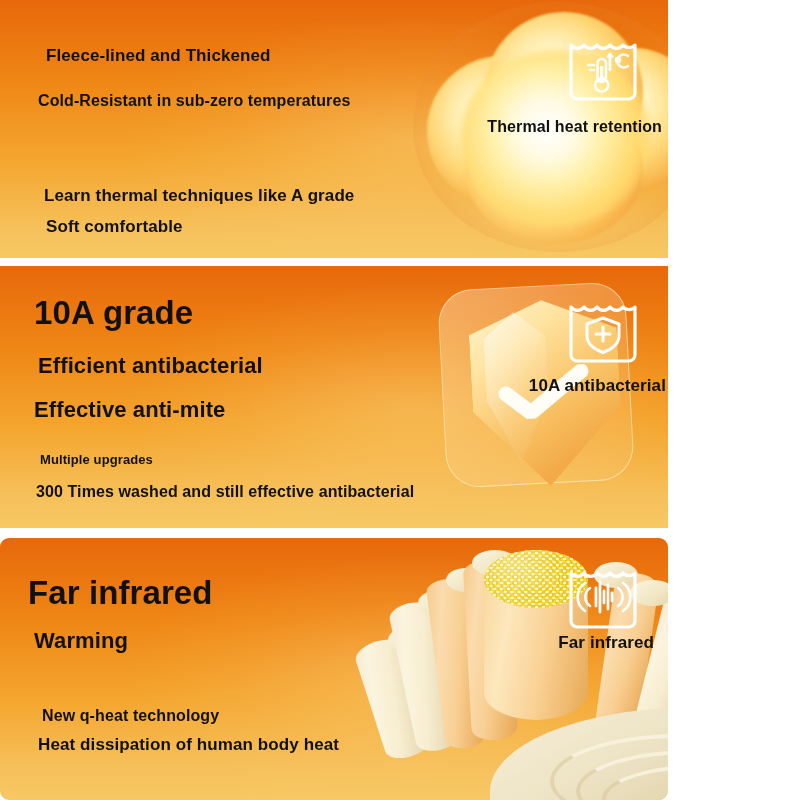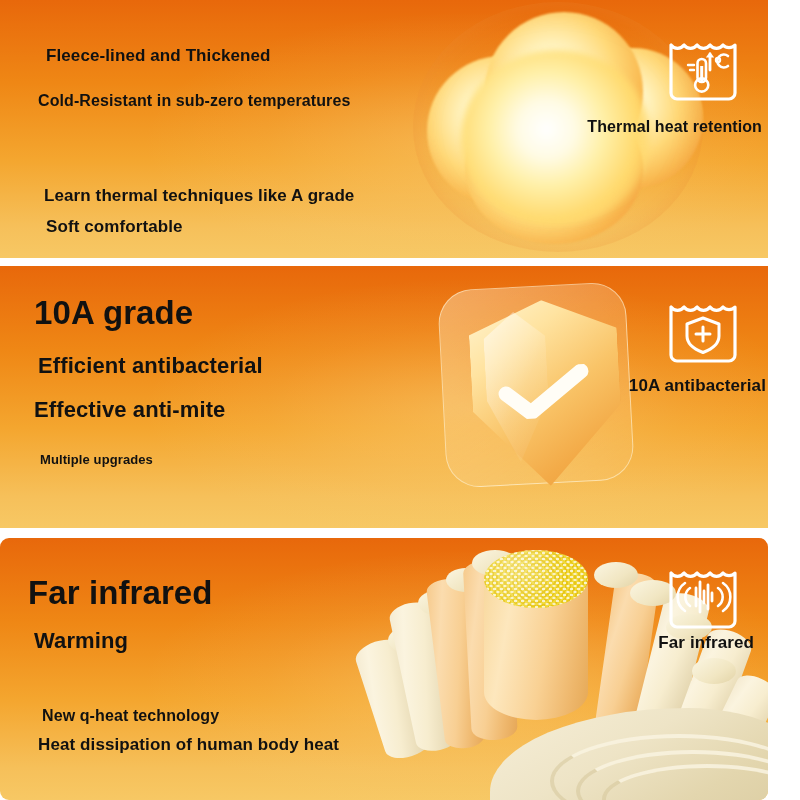--- a/index.html
+++ b/index.html
@@ -17,21 +17,21 @@
     position: relative;
     width: 800px;
     height: 800px;
     background: #ffffff;
   }
 
   
   .panel {
     position: absolute;
     left: 0;
-    width: 768px;
+    width: 668px;
     overflow: hidden;
   }
   #panel-1 { top: 0px;   height: 258px; }
   #panel-2 { top: 266px; height: 262px; }
   #panel-3 { top: 538px; height: 262px; border-radius: 9px; }
 
   .panel-bg {
     position: absolute;
     inset: 0;
     background: linear-gradient(180deg, #e8680b 0%, #ef8715 32%, #f4a62f 62%, #f6c05a 88%, #f7c864 100%);
@@ -284,20 +284,21 @@
     <div class="shield"></div>
     <div class="shield-gloss"></div>
     <svg class="check" viewBox="0 0 92 52">
       <path d="M8 26 L32 46 L84 7" fill="none" stroke="#fffdf6" stroke-width="15" stroke-linecap="round" stroke-linejoin="round"></path>
     </svg>
 
     <div class="txt t-xl" id="p2-title">10A grade</div>
     <div class="txt t-lg" id="p2-line2">Efficient antibacterial</div>
     <div class="txt t-lg" id="p2-line3">Effective anti-mite</div>
     <div class="txt t-sm" id="p2-line4">Multiple upgrades</div>
+    <div class="txt t-xs" id="p2-line5">300 Times washed and still effective antibacterial</div>
 
     <svg class="badge-icon" id="p2-badge" viewBox="0 0 74 74">
       <path d="M5 13 V61 a6 6 0 0 0 6 6 H63 a6 6 0 0 0 6 -6 V13
                a8 8 0 0 1 -12 0 a8 8 0 0 1 -13 0 a8 8 0 0 1 -13 0 a8 8 0 0 1 -13 0 a8 8 0 0 1 -13 0 Z" fill="none" stroke="#ffffff" stroke-width="3.2" stroke-linejoin="round"></path>
       <path d="M37 24 L53 30 V42 C53 50 45 55.5 37 58.5 C29 55.5 21 50 21 42 V30 Z" fill="none" stroke="#ffffff" stroke-width="3" stroke-linejoin="round"></path>
       <line x1="37" y1="33" x2="37" y2="47" stroke="#ffffff" stroke-width="3" stroke-linecap="round"></line>
       <line x1="30" y1="40" x2="44" y2="40" stroke="#ffffff" stroke-width="3" stroke-linecap="round"></line>
     </svg>
 
     <div class="txt t-md" id="p2-badge-lbl">10A antibacterial</div>

